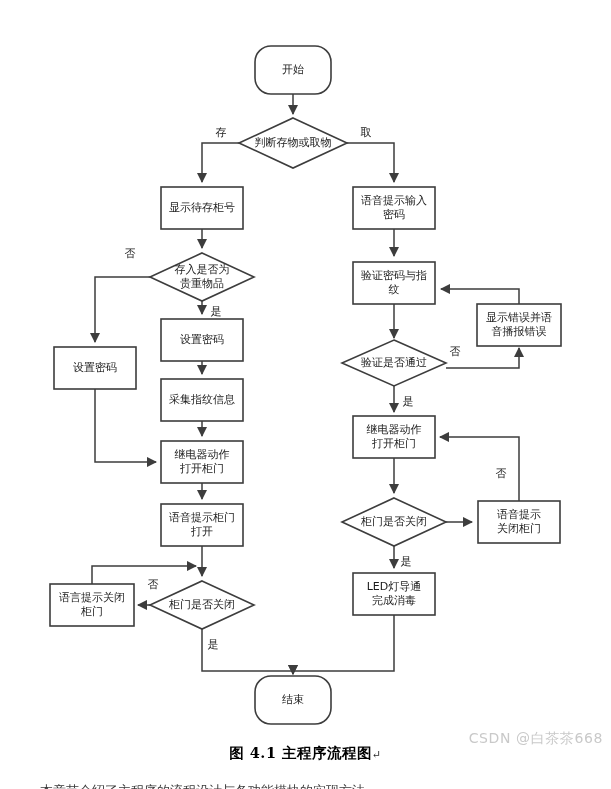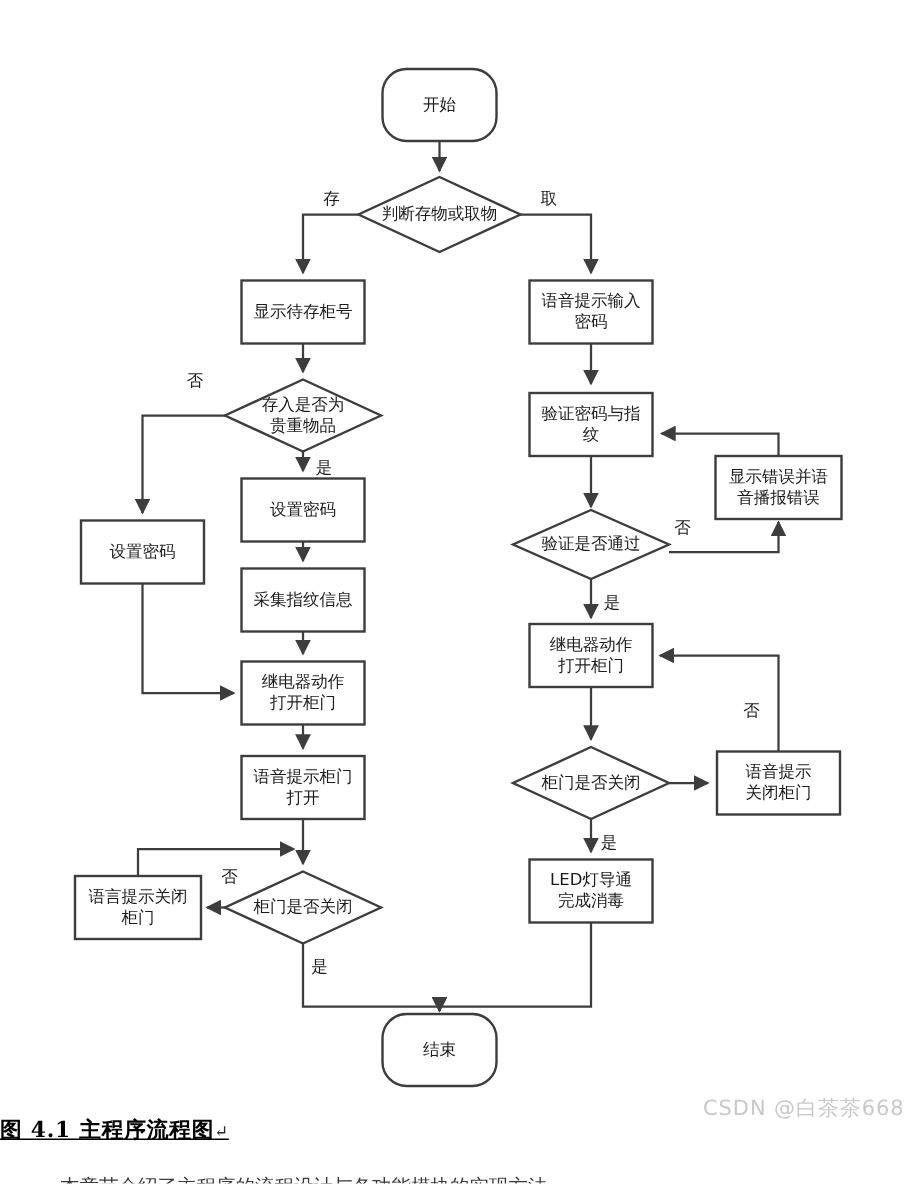--- a/index.html
+++ b/index.html
@@ -54,27 +54,26 @@
     font-size: 11px;
     fill: #1b1b1b;
     text-anchor: middle;
     dominant-baseline: middle;
   }
   .caption {
     position: absolute;
     left: 0;
     top: 744px;
     width: 611px;
-    text-align: left;
+    text-align: center;
     font-family: "DejaVu Serif", "Liberation Serif", serif;
     font-size: 14.5px;
     font-weight: bold;
     color: #000000;
     letter-spacing: 0.5px;
-    text-decoration: underline;
   }
   .caption .pilcrow {
     font-weight: normal;
     font-size: 11px;
     color: #2a2a2a;
   }
   .watermark {
     position: absolute;
     right: 8px;
     top: 730px;

